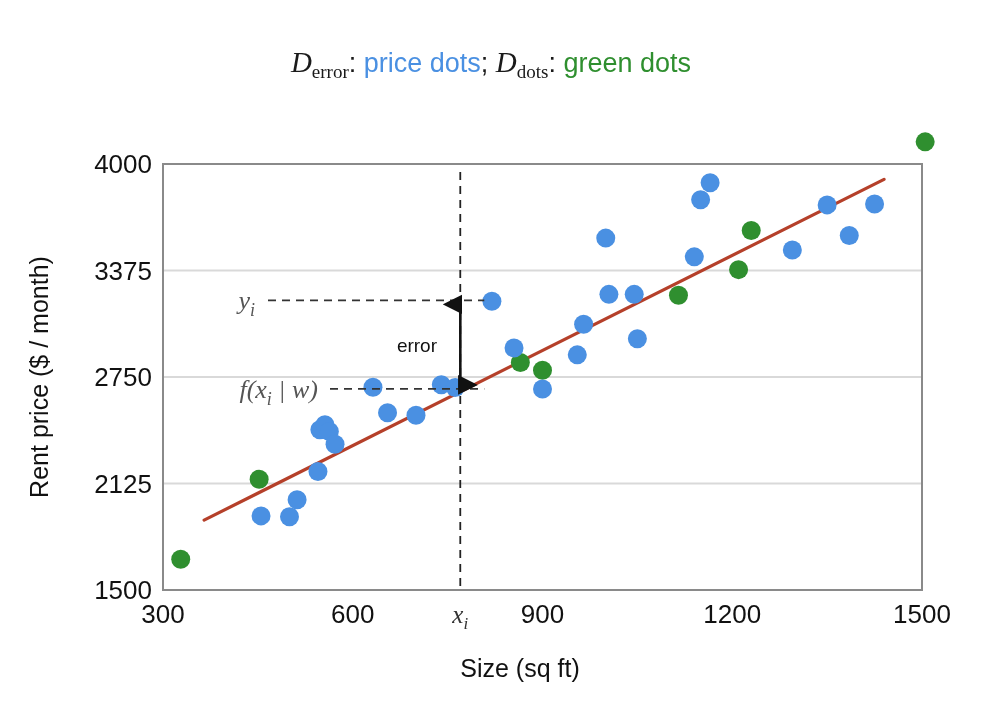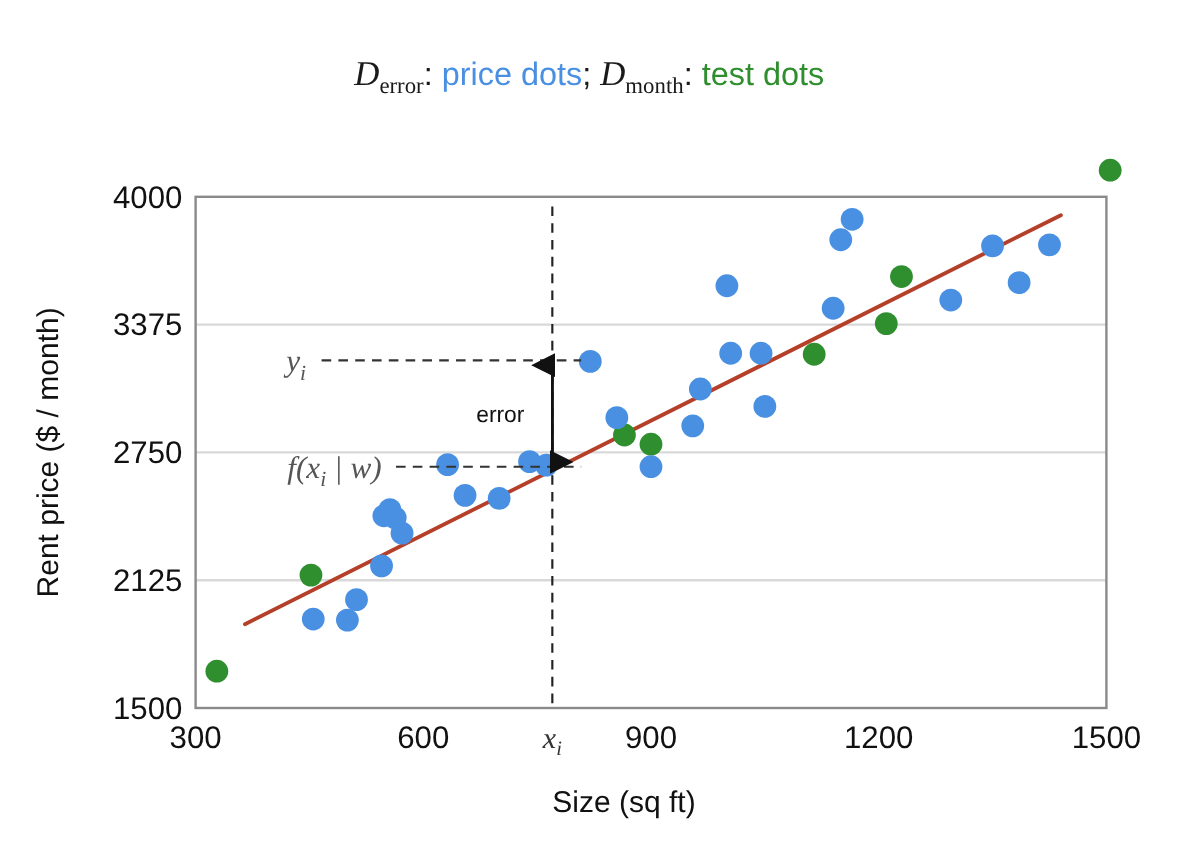--- a/index.html
+++ b/index.html
@@ -84,21 +84,21 @@
     font-size: 17px;
     fill: #333333;
   }
 </style>
 </head>
 <body>
 
 <div id="page">
 
   <div id="plot-title">
-    <span class="ital">D</span><span class="sub">error</span><span>: </span><span class="t-blue">price dots</span><span>; </span><span class="ital">D</span><span class="sub">month</span><span>: </span><span class="t-green">test dots</span>
+    <span class="ital">D</span><span class="sub">error</span><span>: </span><span class="t-blue">price dots</span><span>; </span><span class="ital">D</span><span class="sub">dots</span><span>: </span><span class="t-green">green dots</span>
   </div>
 
   <svg id="svg-root" width="982" height="711">
     <defs>
       <marker id="arrowUp" markerWidth="9" markerHeight="9" refX="4.5" refY="8" orient="auto">
         <path d="M4.5,0 L9,9 L0,9 Z" fill="#111111"></path>
       </marker>
       <marker id="arrowDown" markerWidth="9" markerHeight="9" refX="4.5" refY="8" orient="auto">
         <path d="M4.5,0 L9,9 L0,9 Z" fill="#111111"></path>
       </marker>

